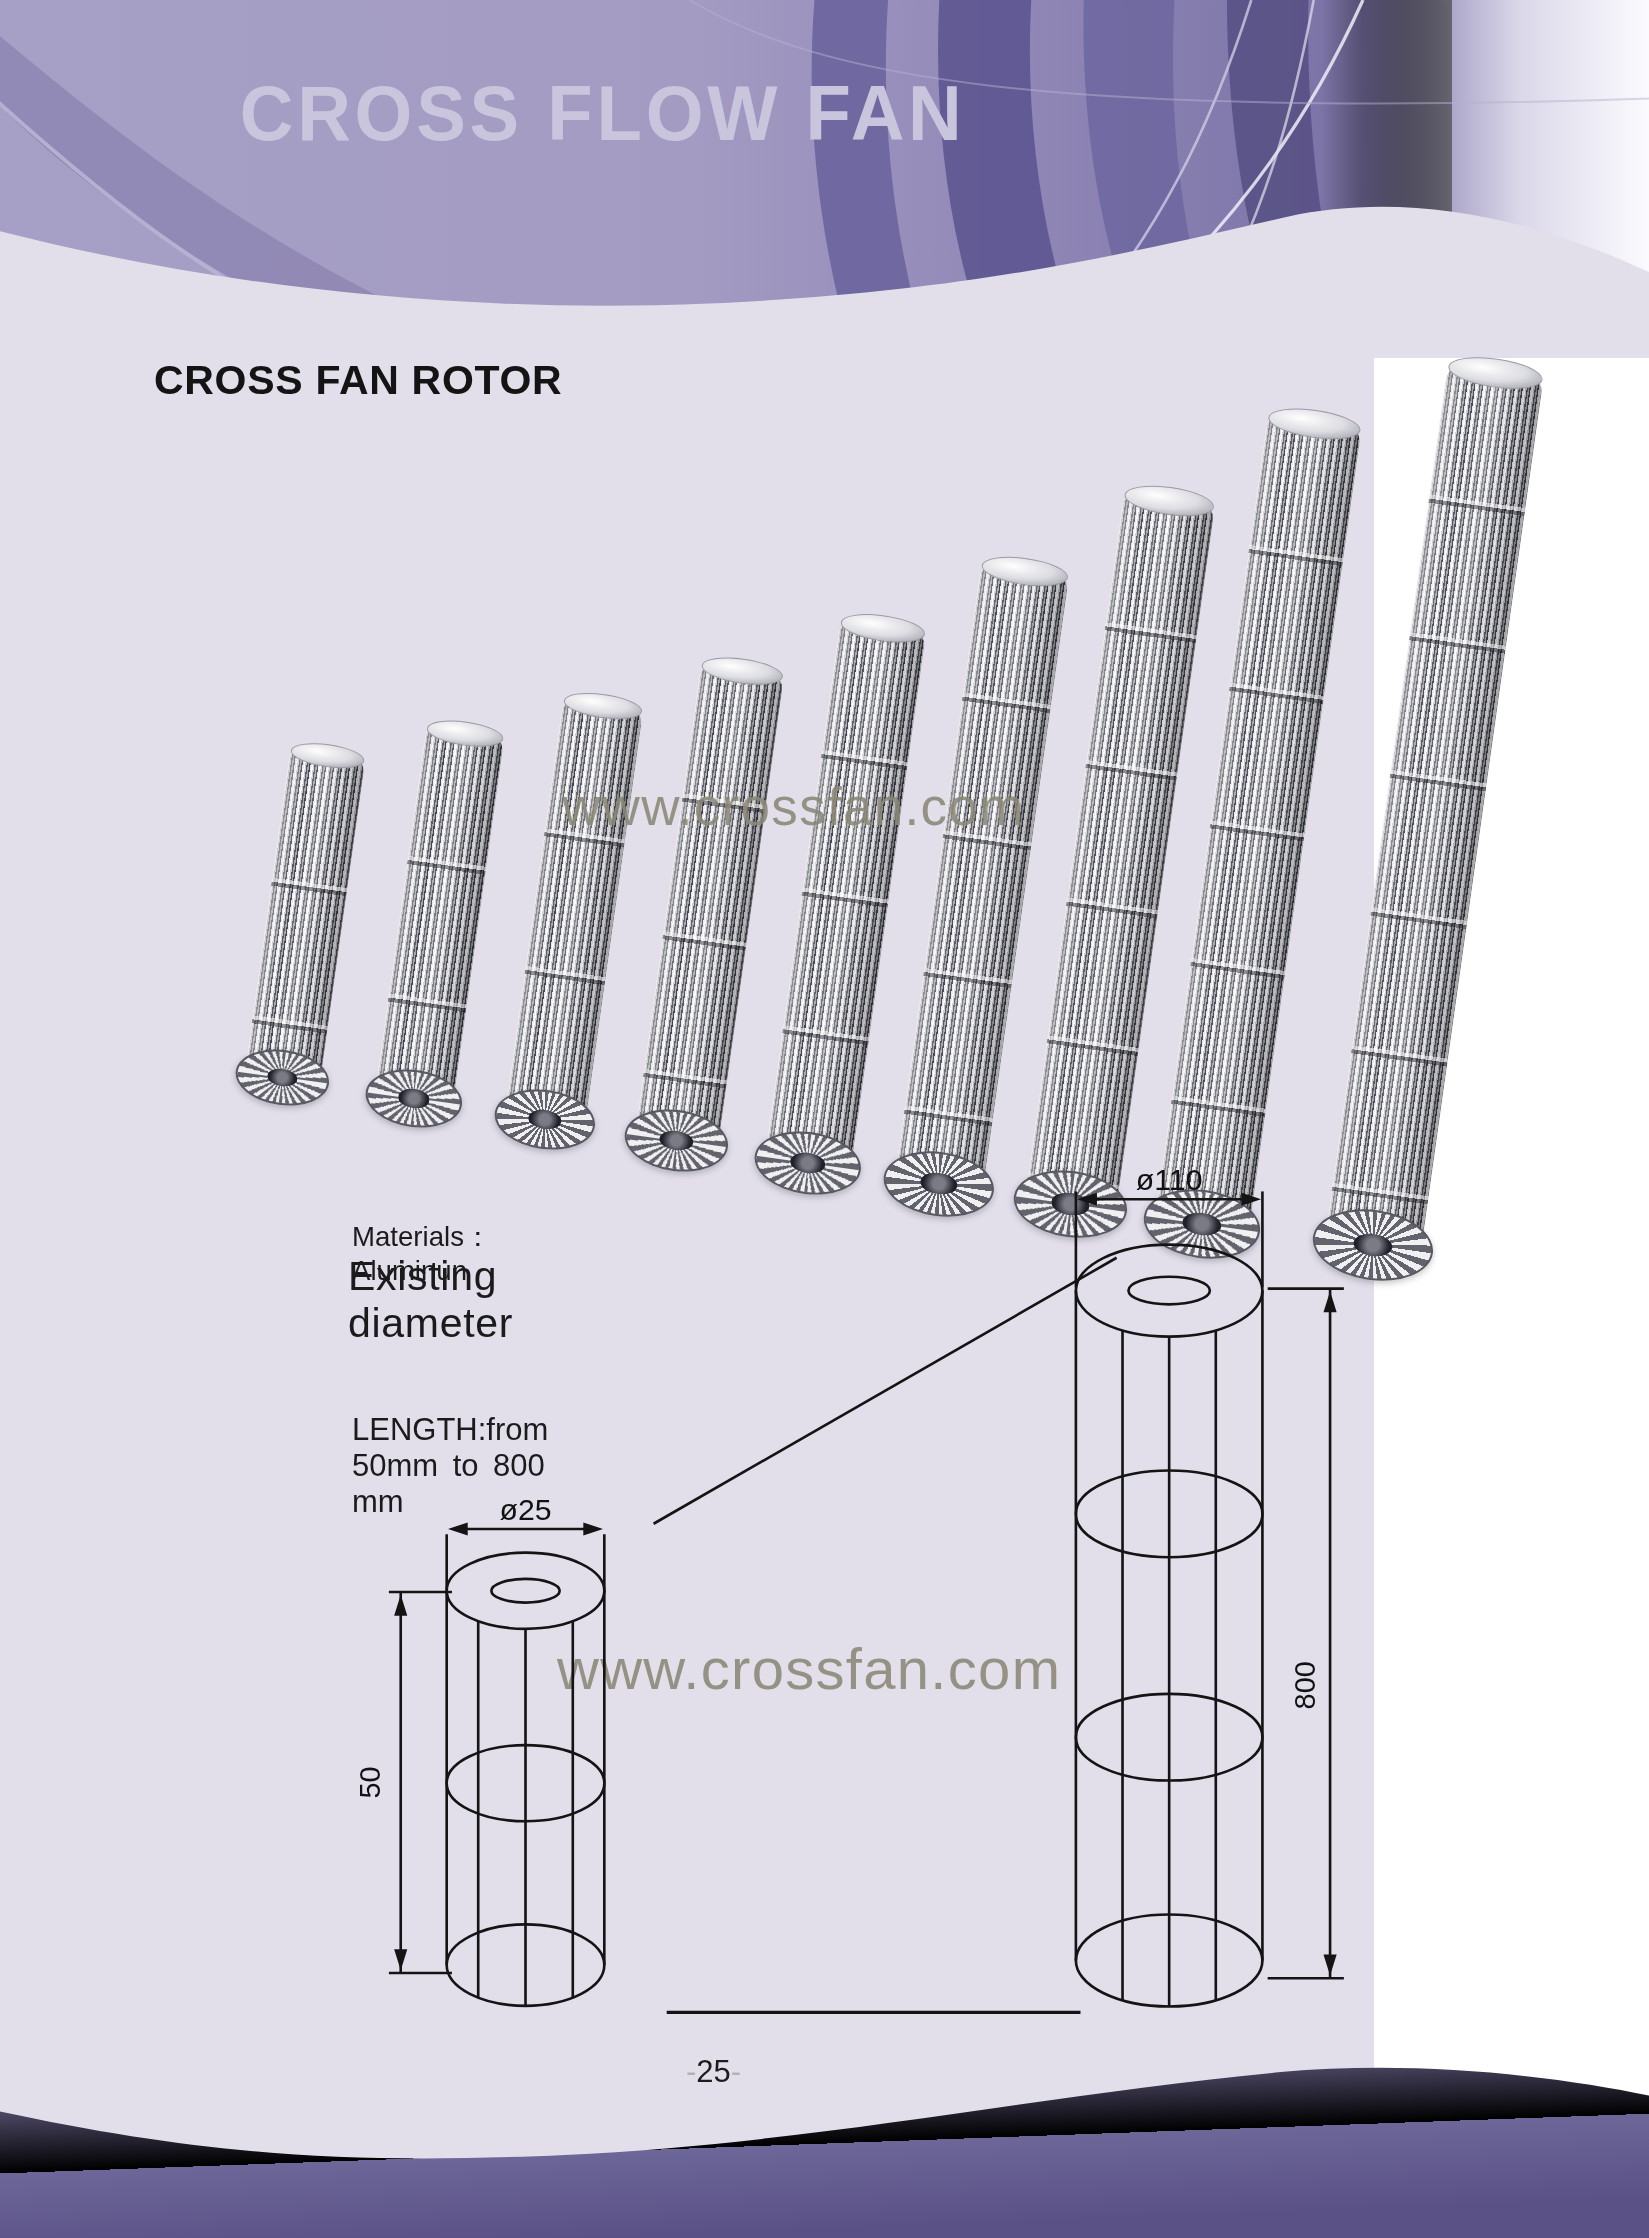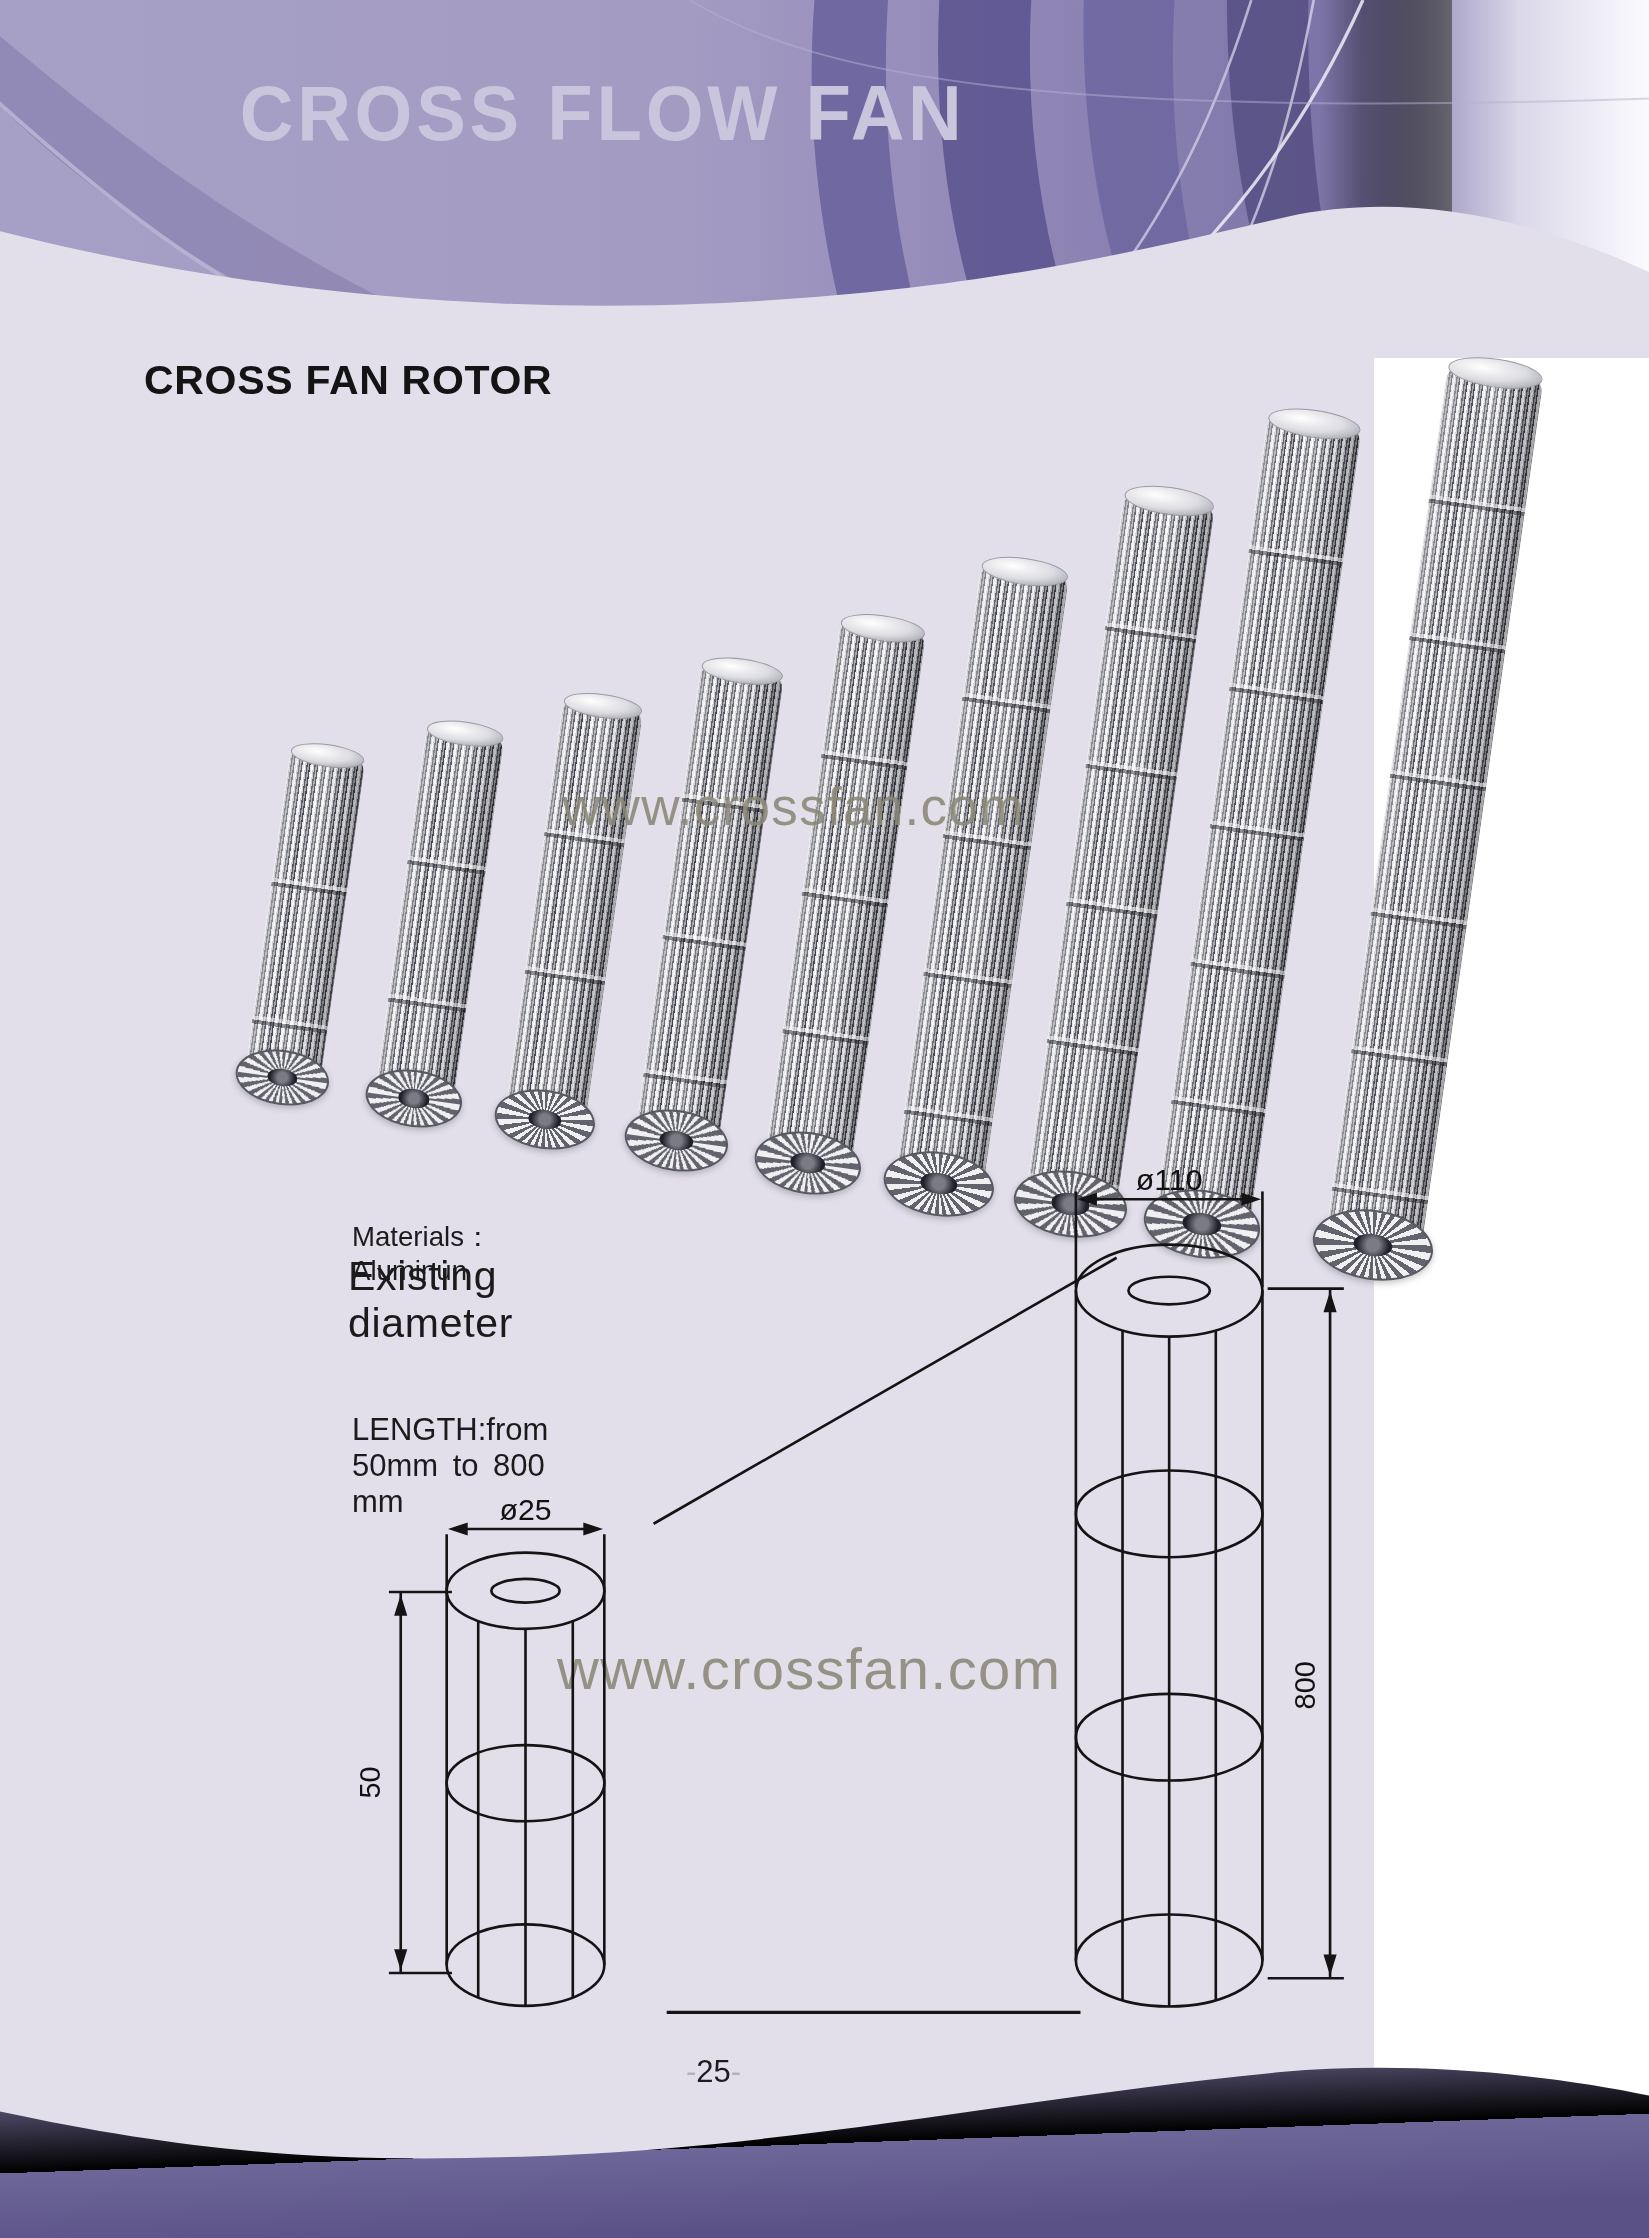--- a/index.html
+++ b/index.html
@@ -6,21 +6,21 @@
   body{width:1650px;height:2239px;overflow:hidden;}
   .page{position:relative;width:1374px;height:2239px;background:#e2dfeb;
         font-family:"Liberation Sans",sans-serif;color:#1b1b1b;}
 
   
   .header-art{position:absolute;left:0;top:0;z-index:5;}
   .footer-art{position:absolute;left:0;bottom:0;z-index:10;}
   .hdr-title{font-weight:bold;letter-spacing:6px;}
 
   
-  .section-heading{position:absolute;left:144px;top:357px;z-index:20;
+  .section-heading{position:absolute;left:154px;top:357px;z-index:20;
      font-size:41px;font-weight:bold;color:#141414;letter-spacing:0.7px;}
 
   
   .rotor-stage{position:absolute;left:0;top:0;width:1650px;height:1313px;}
   .rotor{position:absolute;transform:rotate(8deg);transform-origin:50% 100%;}
   .rbody{position:absolute;inset:0;border-radius:9.2px/14.4px;
      background:
        repeating-linear-gradient(180deg, rgba(0,0,0,0) 0 129px, rgba(255,255,255,0.55) 129px 133px, rgba(25,25,35,0.45) 133px 137px, rgba(0,0,0,0) 137px 139px),
        linear-gradient(90deg, rgba(255,255,255,0.38) 0 9%, rgba(255,255,255,0) 26%, rgba(255,255,255,0.30) 52%, rgba(0,0,0,0.10) 74%, rgba(0,0,0,0.28) 100%),
        repeating-linear-gradient(90deg,#fdfdfe 0 1.3px,#c9c9cf 1.3px 2.6px,#585862 2.6px 3.9px,#a2a3ab 3.9px 5.3px,#44444e 5.3px 6.6px,#e8e8ec 6.6px 7.9px);

